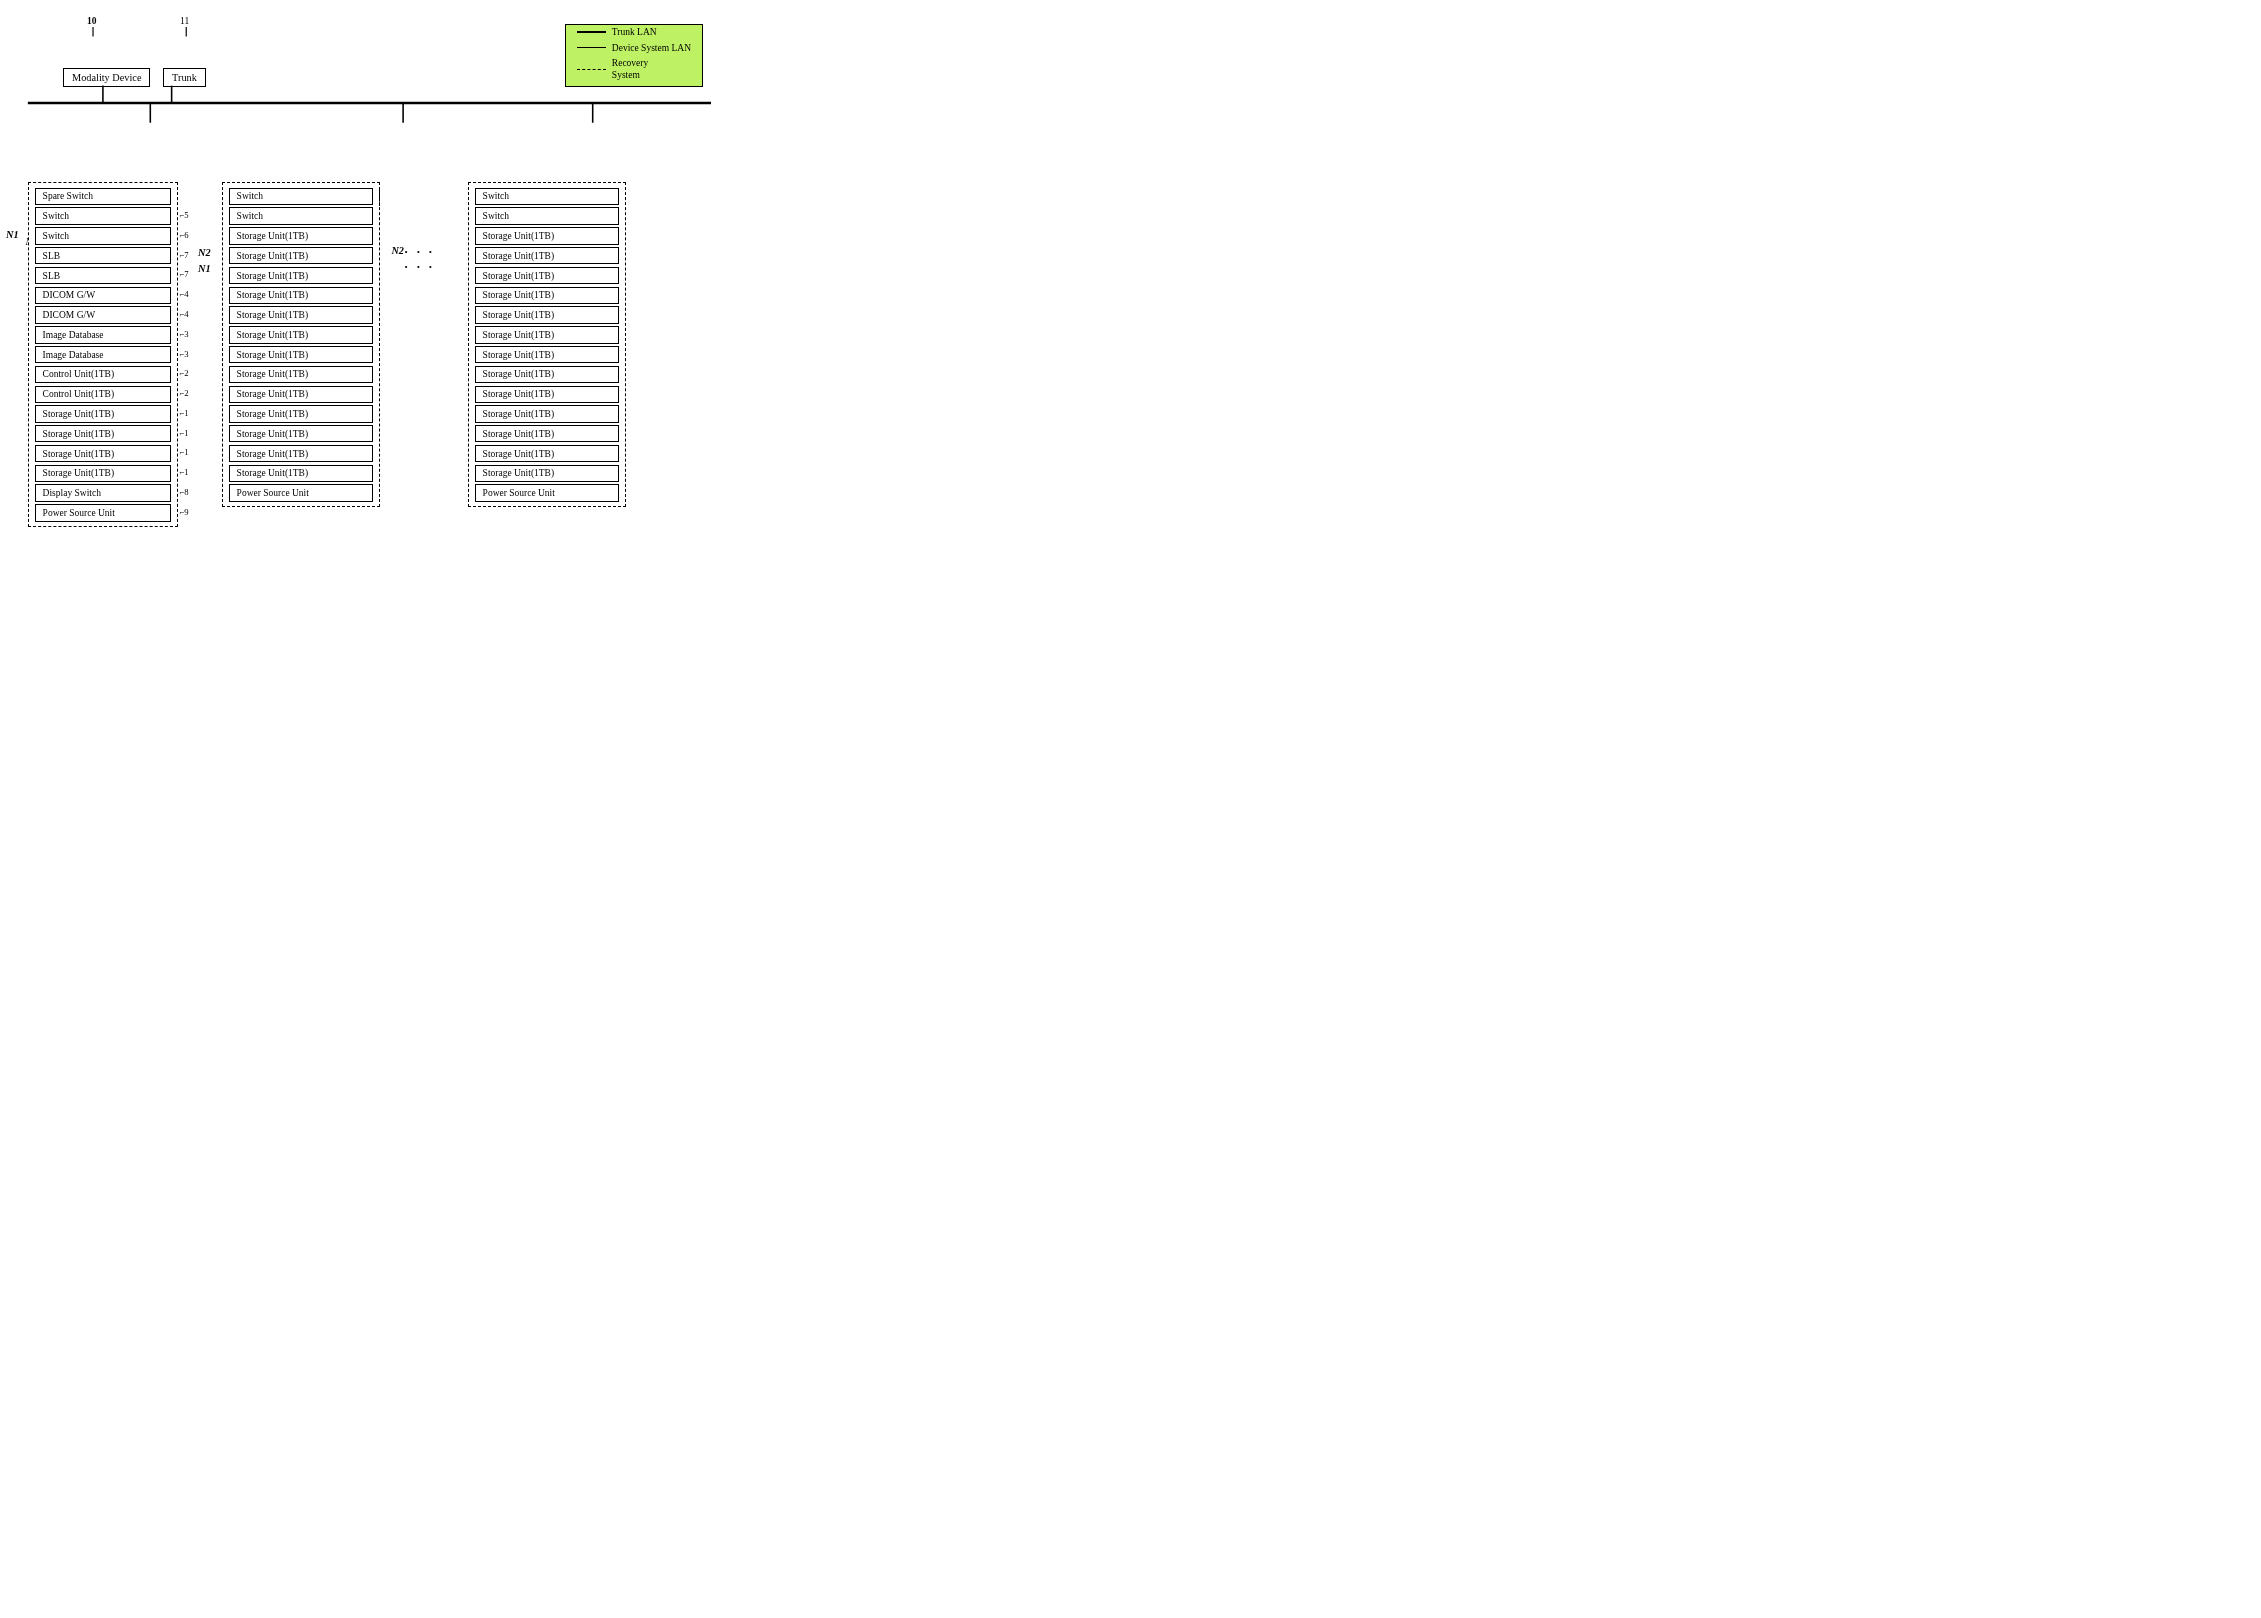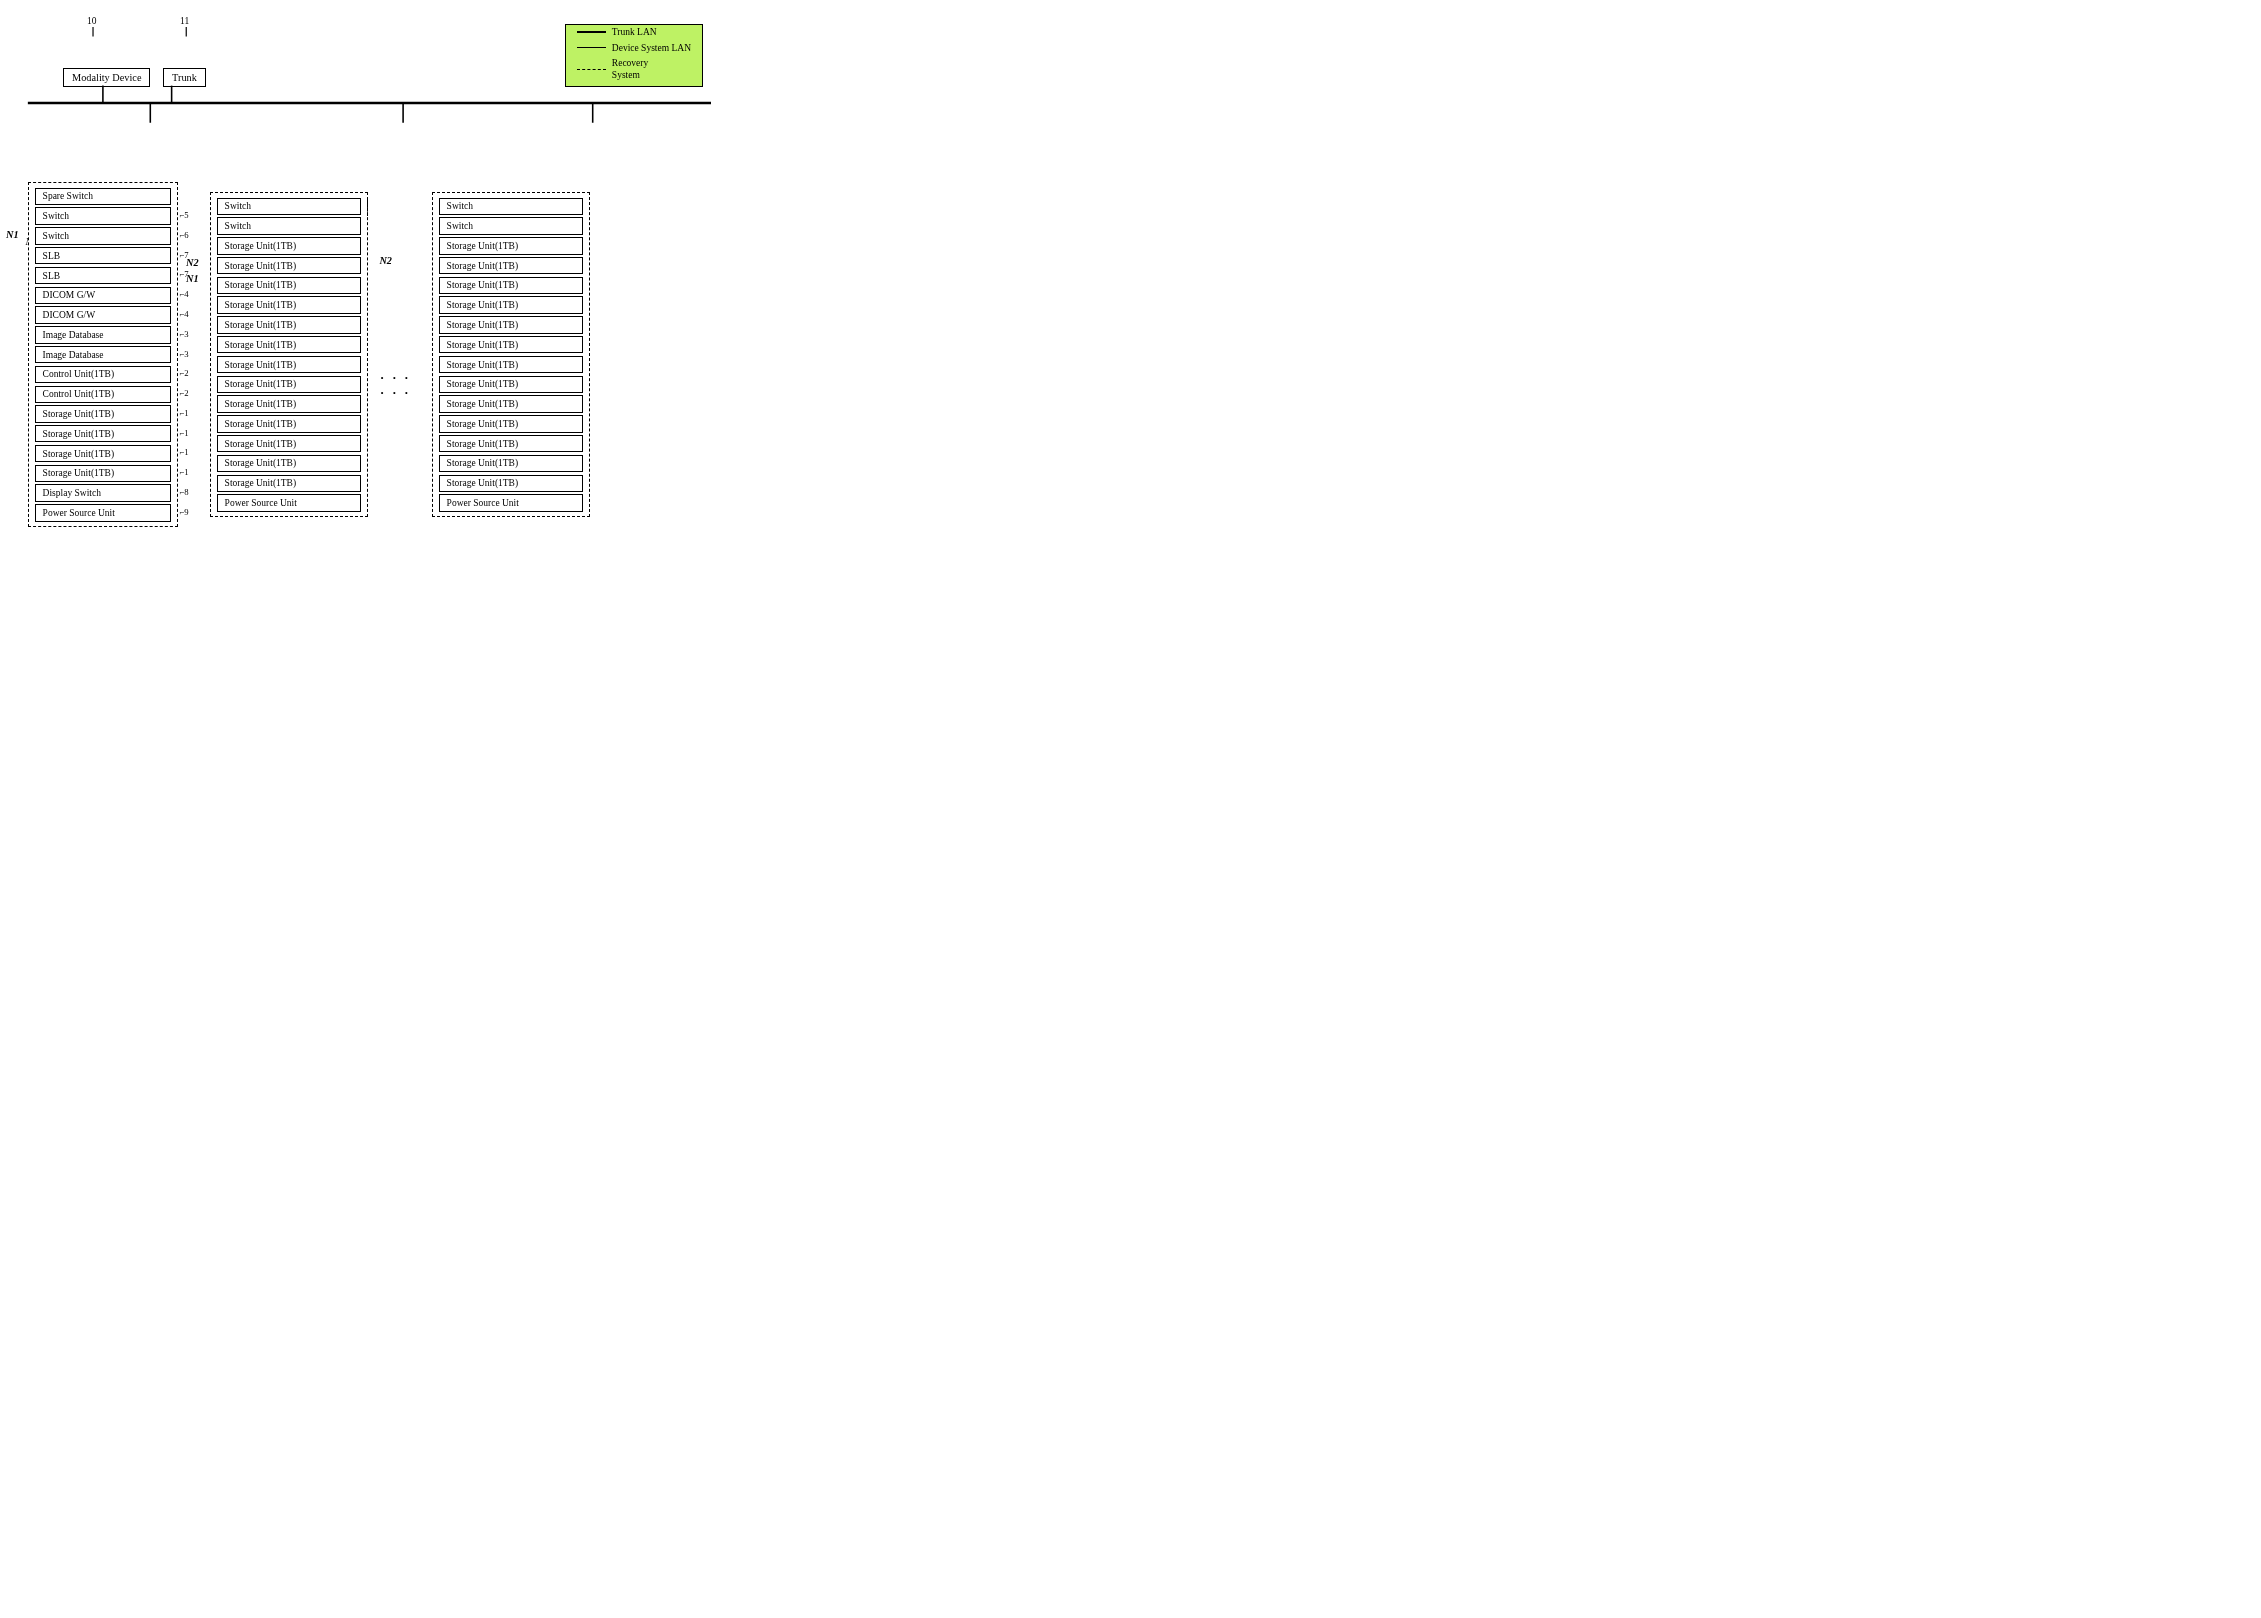--- a/index.html
+++ b/index.html
@@ -100,22 +100,22 @@
       min-height: 17.4px;
     }
 
     .diagram-container {
       position: relative;
       margin-top: 0;
     }
 
     .racks-row {
       display: flex;
-      align-items: center;
-      gap: 4px;
+      align-items: flex-start;
+      gap: 16px;
       position: relative;
     }
   </style>
 </head>
 <body>
 
 <div class="legend">
   <div class="legend-item">
     <div class="legend-line"></div>
     <span class="legend-label">Trunk LAN</span>
@@ -126,21 +126,21 @@
   </div>
   <div class="legend-item">
     <div class="legend-line-dash"></div>
     <span class="legend-label">Recovery<br>System</span>
   </div>
 </div>
 
 <div class="diagram-container">
 
   <div style="position:relative; height:79px; margin-left:47px;">
-    <span class="label-10" style="left:24px; top:0;">10</span>
+    <span class="label-10" style="left:24px; top:0;font-weight:bold;">10</span>
     <span class="label-11" style="left:117px; top:0;">11</span>
 
     <svg style="position:absolute;top:0;left:0;width:237px;height:79px;" viewBox="0 0 300 100" width="237" height="79">
 
       <line x1="38" y1="14" x2="38" y2="26" stroke="#000" stroke-width="1.5"></line>
 
       <line x1="156" y1="14" x2="156" y2="26" stroke="#000" stroke-width="1.5"></line>
     </svg>
     <div style="display:flex; align-items:flex-end; position:absolute; bottom:8px; left:0;justify-content:flex-end;">
       <div class="device-box modality-box">

